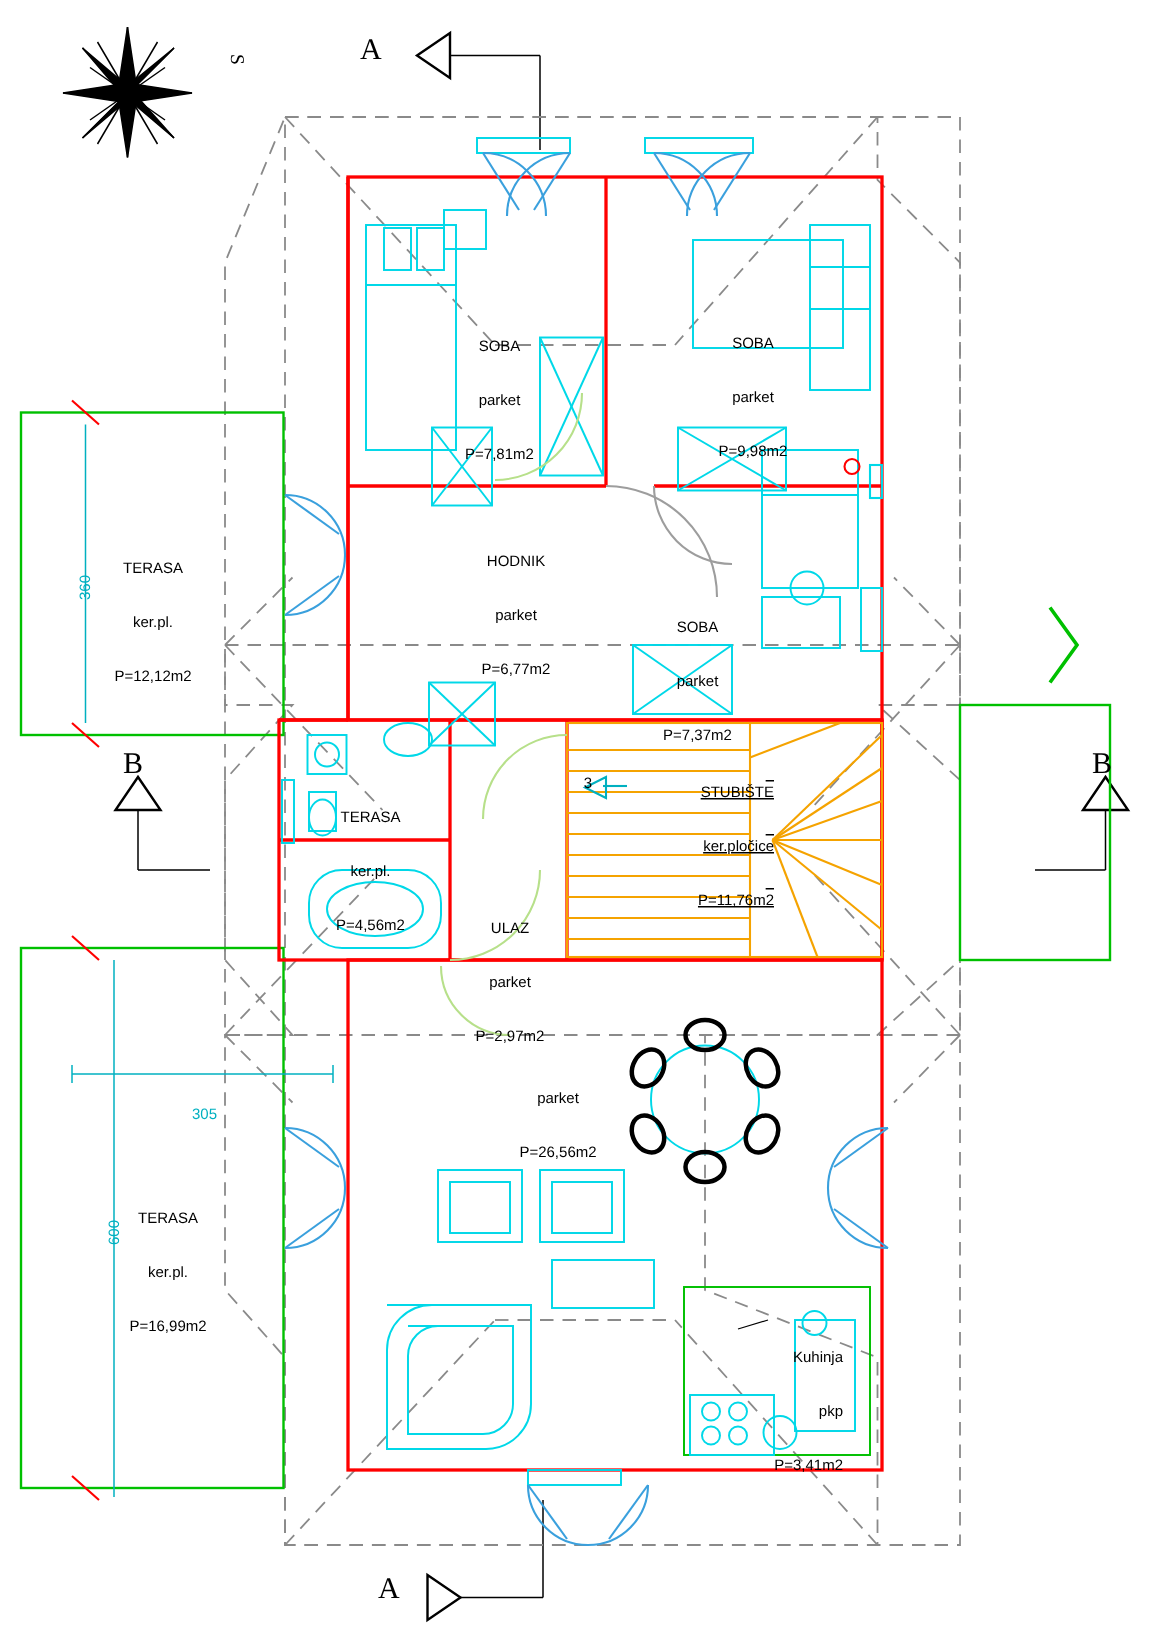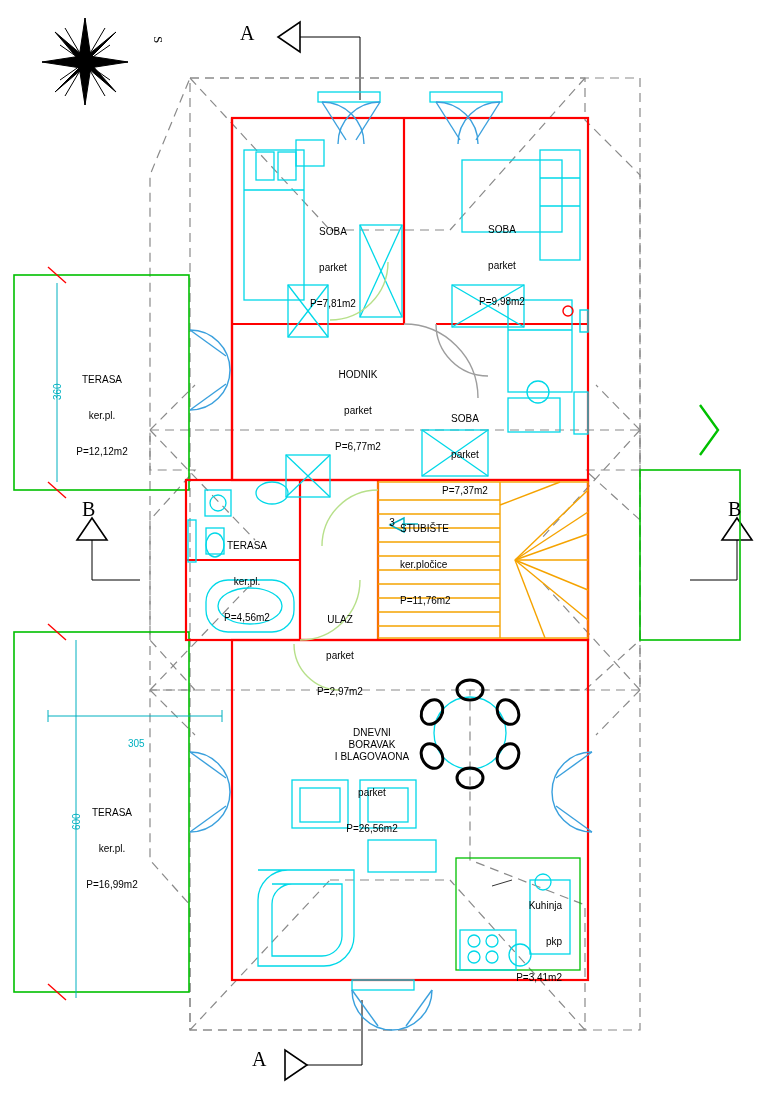--- a/index.html
+++ b/index.html
@@ -341,55 +341,52 @@
   <div>parket</div>
   <div>P=7,81m2</div>
 </div>
 
 <div class="lbl" style="left:447px;top:200px;width:110px;">
   <div>SOBA</div>
   <div>parket</div>
   <div>P=9,98m2</div>
 </div>
 
-<div class="lbl" style="left:303px;top:345px;width:110px;">
+<div class="lbl" style="left:289px;top:345px;width:110px;">
   <div>HODNIK</div>
   <div>parket</div>
   <div>P=6,77m2</div>
 </div>
 
 <div class="lbl" style="left:410px;top:389px;width:110px;">
   <div>SOBA</div>
   <div>parket</div>
   <div>P=7,37m2</div>
 </div>
 
 <div class="lbl" style="left:192px;top:516px;width:110px;">
   <div>TERASA</div>
   <div>ker.pl.</div>
   <div>P=4,56m2</div>
 </div>
 
-<div class="lbl" style="left:400px;top:499px;width:116px;text-align:left;">
+<div class="lbl" style="left:400px;top:499px;width:116px;text-align:right;text-decoration:underline;">
   <div>STUBIŠTE</div>
   <div>ker.pločice</div>
   <div>P=11,76m2</div>
 </div>
 <div class="lbl" style="left:385px;top:517px;width:14px;">3</div>
 
 <div class="lbl" style="left:292px;top:590px;width:96px;">
   <div>ULAZ</div>
   <div>parket</div>
   <div>P=2,97m2</div>
 </div>
 
 <div class="lbl" style="left:312px;top:703px;width:120px;">
-  <div>DNEVNI
-BORAVAK
-I BLAGOVAONA</div>
   <div>parket</div>
   <div>P=26,56m2</div>
 </div>
 
 <div class="lbl" style="left:52px;top:783px;width:120px;">
   <div>TERASA</div>
   <div>ker.pl.</div>
   <div>P=16,99m2</div>
 </div>
 

